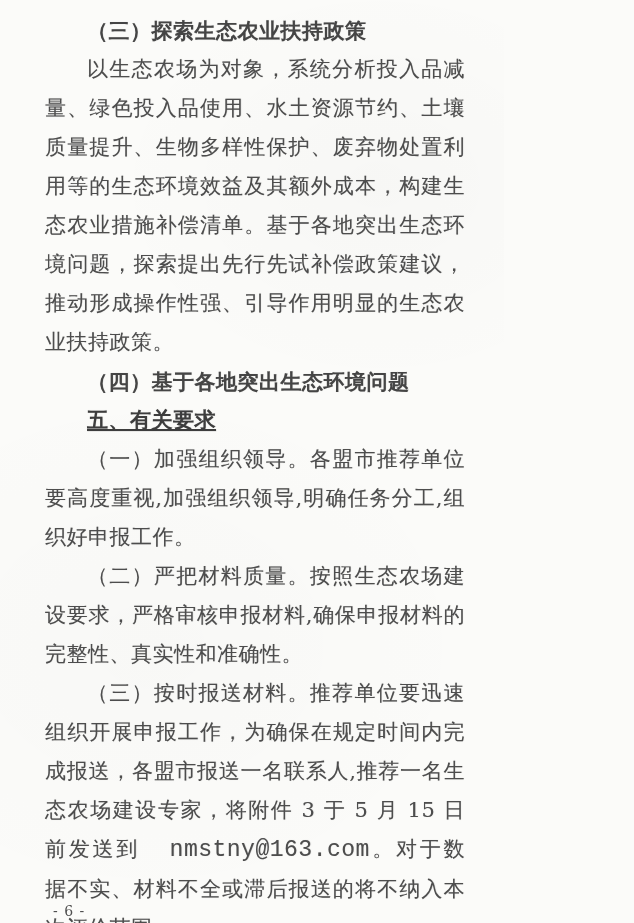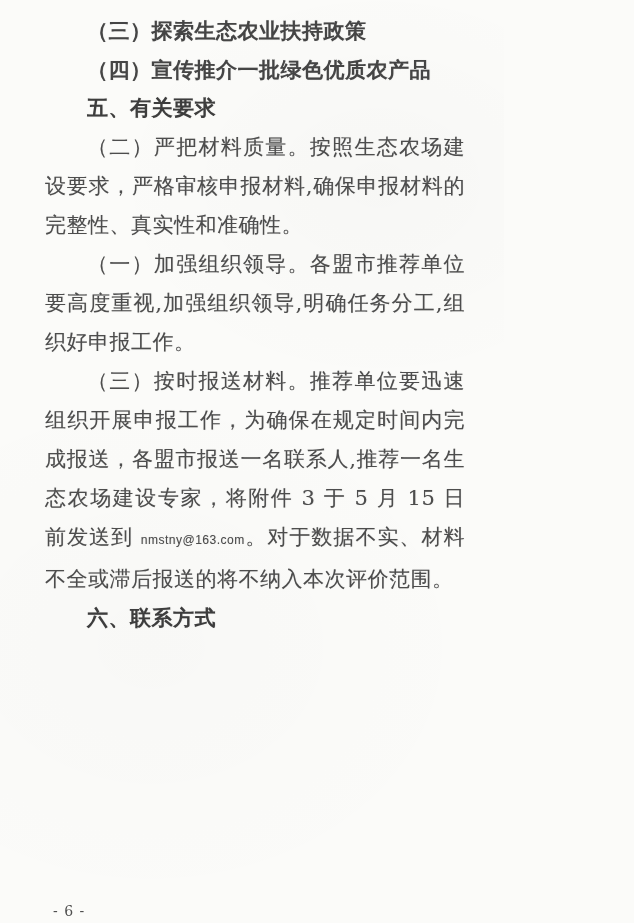--- a/index.html
+++ b/index.html
@@ -39,43 +39,46 @@
   }
   .h3 {
     font-weight: 700;
     color: #454545;
   }
   .h2 {
     font-family: "DejaVu Sans", "Liberation Sans", sans-serif;
     font-weight: 700;
     color: #3d3d3d;
     letter-spacing: 1px;
+    text-decoration: underline;
   }
   .email {
-    font-family: Liberation Sans, sans-serif;
-    font-size: 12px;
+    font-family: Liberation Mono, monospace;
+    font-size: 23px;
     letter-spacing: 0.5px;
+    margin-left: 20px;
   }
   .pageno {
     position: absolute;
     left: 53px;
     bottom: 4px;
     font-size: 14px;
     letter-spacing: 1px;
     color: #4f4f4f;
     font-family: "DejaVu Serif", "Liberation Serif", serif;
   }
 </style>
 </head>
 <body>
 
 <main class="page">
   <section class="doc">
     <p class="h3">（三）探索生态农业扶持政策</p>
-    <p class="h3">（四）宣传推介一批绿色优质农产品</p>
+    <p class="para">以生态农场为对象，系统分析投入品减量、绿色投入品使用、水土资源节约、土壤质量提升、生物多样性保护、废弃物处置利用等的生态环境效益及其额外成本，构建生态农业措施补偿清单。基于各地突出生态环境问题，探索提出先行先试补偿政策建议，推动形成操作性强、引导作用明显的生态农业扶持政策。</p>
+    <p class="h3">（四）基于各地突出生态环境问题</p>
     <p class="h2">五、有关要求</p>
+    <p class="para">（一）加强组织领导。各盟市推荐单位要高度重视,加强组织领导,明确任务分工,组织好申报工作。</p>
     <p class="para">（二）严把材料质量。按照生态农场建设要求，严格审核申报材料,确保申报材料的完整性、真实性和准确性。</p>
-    <p class="para">（一）加强组织领导。各盟市推荐单位要高度重视,加强组织领导,明确任务分工,组织好申报工作。</p>
     <p class="para"><span>（三）按时报送材料。推荐单位要迅速组织开展申报工作，为确保在规定时间内完成报送，各盟市报送一名联系人,推荐一名生态农场建设专家，将附件 3 于 5 月 15 日前发送到 </span><span class="email">nmstny@163.com</span><span>。对于数据不实、材料不全或滞后报送的将不纳入本次评价范围。</span></p>
     <p class="h2">六、联系方式</p>
   </section>
   <footer class="pageno">- 6 -</footer>
 </main>
 
 </body></html>

